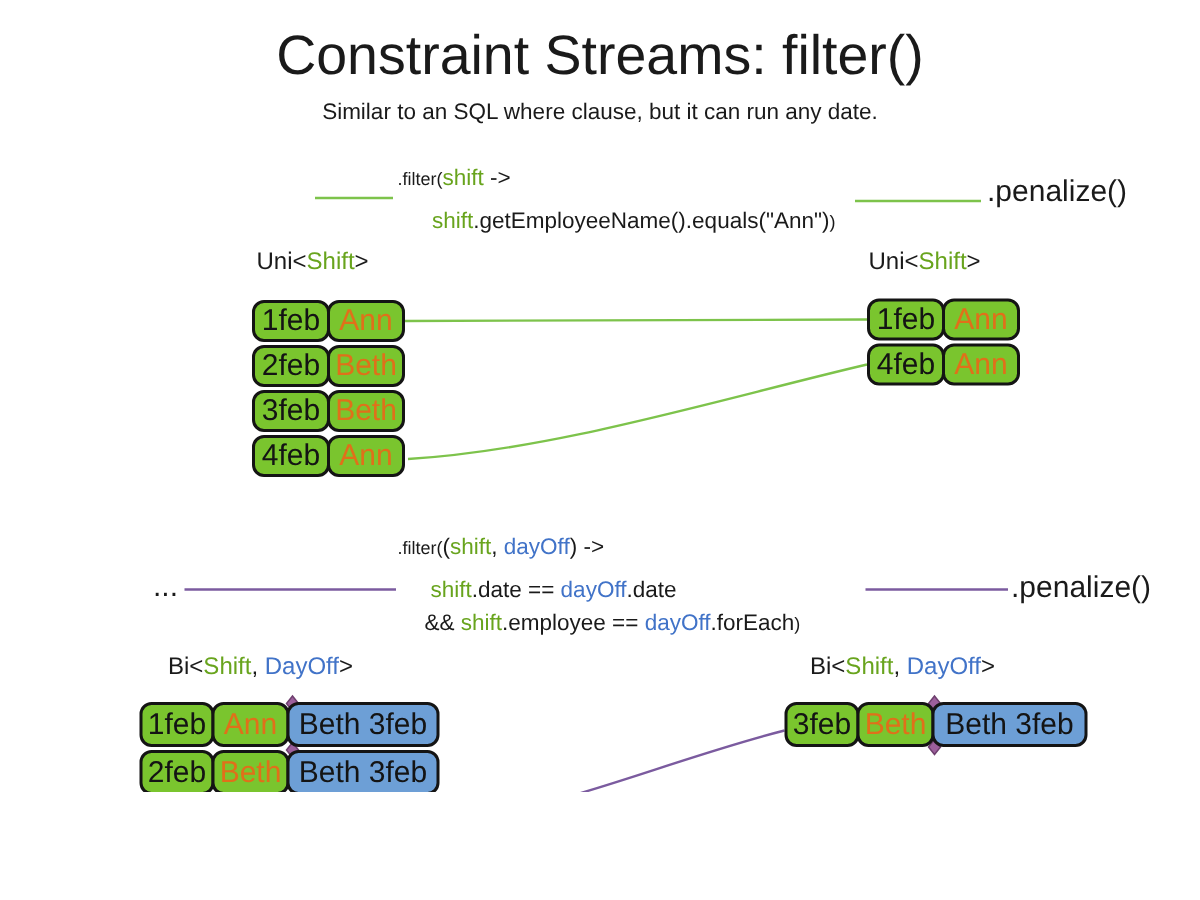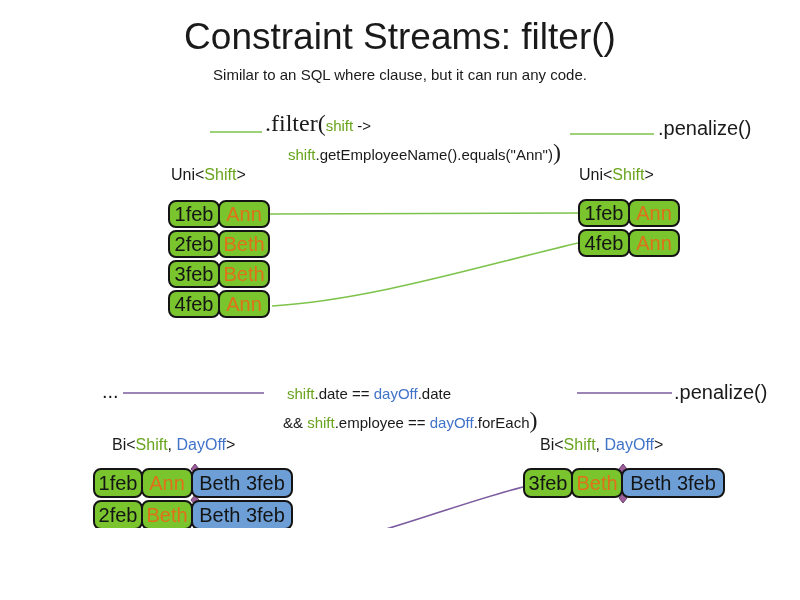--- a/index.html
+++ b/index.html
@@ -7,21 +7,21 @@
   #slide {
     position:relative; width:800px; height:528px; background:#ffffff;
     font-family:"Liberation Sans", sans-serif; color:#1a1a1a; overflow:hidden;
   }
   .abs { position:absolute; white-space:pre; }
   .center { left:0; width:800px; text-align:center; }
   .title { font-size:37px; letter-spacing:0; }
   .subtitle { font-size:15px; }
   .code20 { font-size:20px; }
   .code15 { font-size:15px; }
-  .big { font-size:24px;font-family:Liberation Serif, serif; }
+  .big { font-size:12px; }
   .grn { color:#68a41d; }
   .blu { color:#4173c8; }
   .tbl { position:absolute; }
   .trow { position:absolute; display:flex; left:0; }
   .cell {
     height:100%; border:2px solid #141414; border-radius:8px;
     display:flex; align-items:center; justify-content:center;
     font-size:20px; line-height:1;
   }
   .cell + .cell { margin-left:-2px; }
@@ -54,21 +54,21 @@
       <path d="M195,464 L199,469 L195,474 L191,469 Z"></path>
       <path d="M195,495 L199,500 L195,505 L191,500 Z"></path>
       <path d="M195,527 L199,532 L195,537 L191,532 Z"></path>
       <path d="M195,557 L199,562 L195,567 L191,562 Z"></path>
       <path d="M623,464 L627,469 L623,474 L619,469 Z"></path>
       <path d="M623,493 L627,498 L623,503 L619,498 Z"></path>
     </g>
   </svg>
 
   <div class="abs center title" style="top:16px">Constraint Streams: filter()</div>
-  <div class="abs center subtitle" style="top:66px">Similar to an SQL where clause, but it can run any code.</div>
+  <div class="abs center subtitle" style="top:66px">Similar to an SQL where clause, but it can run any date.</div>
 
 
   <div class="abs code15" style="left:265px; top:110px"><span class="big">.filter(</span><span class="grn">shift</span><span> -&gt;</span></div>
 
   <div class="abs code15" style="left:288px; top:139px"><span class="grn">shift</span><span>.getEmployeeName().equals("Ann")</span><span class="big">)</span></div>
 
   <div class="abs code20" style="left:658px; top:117px">.penalize()</div>
 
   <div class="abs label20" style="left:171px; top:166px"><span>Uni&lt;</span><span class="grn">Shift</span><span>&gt;</span></div>
 
@@ -99,20 +99,21 @@
       <div class="cell gcell nameTxt" style="width:52px">Ann</div>
     </div>
     <div class="trow" style="top:30px; height:28px">
       <div class="cell gcell dateTxt" style="width:52px">4feb</div>
       <div class="cell gcell nameTxt" style="width:52px">Ann</div>
     </div>
   </div>
 
   <div class="abs code20" style="left:102px; top:380px">...</div>
 
+  <div class="abs code15" style="left:265px; top:356px"><span class="big">.filter(</span><span>(</span><span class="grn">shift</span><span>, </span><span class="blu">dayOff</span><span>)</span><span> -&gt;</span></div>
 
   <div class="abs code15" style="left:287px; top:385px"><span class="grn">shift</span><span>.date == </span><span class="blu">dayOff</span><span>.date</span></div>
 
   <div class="abs code15" style="left:283px; top:407px"><span>&amp;&amp; </span><span class="grn">shift</span><span>.employee == </span><span class="blu">dayOff</span><span>.forEach</span><span class="big">)</span></div>
 
   <div class="abs code20" style="left:674px; top:381px">.penalize()</div>
 
   <div class="abs label20" style="left:112px; top:436px"><span>Bi&lt;</span><span class="grn">Shift</span><span>, </span><span class="blu">DayOff</span><span>&gt;</span></div>
 
   <div class="abs label20" style="left:540px; top:436px"><span>Bi&lt;</span><span class="grn">Shift</span><span>, </span><span class="blu">DayOff</span><span>&gt;</span></div>

